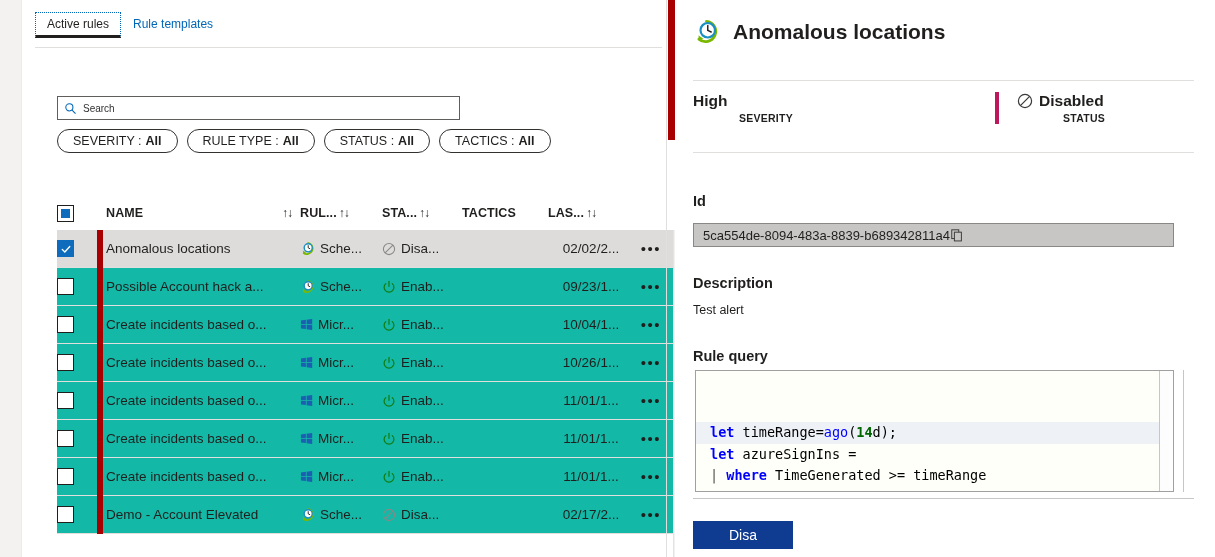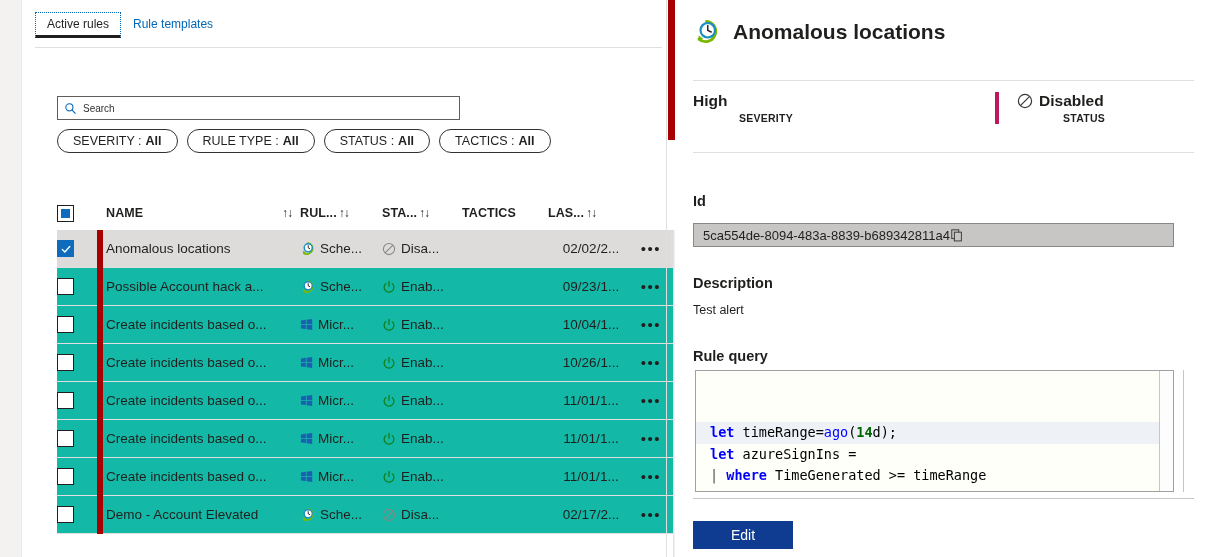--- a/index.html
+++ b/index.html
@@ -579,15 +579,15 @@
           <div class="code-line"><span class="kw">let</span><span> azureSignIns =</span></div>
           <div class="code-line"><span class="pipe">| </span><span class="kw">where</span><span> TimeGenerated &gt;= timeRange</span></div>
           <div class="code-line"><span class="pipe">| </span><span class="kw">where</span><span> SourceSystem == </span><span class="str">"Azure AD"</span></div>
         </div>
       <div class="code-scroll"></div>
     </div>
     <div class="code-box-outer-line"></div>
 
     <div class="panel-hr3"></div>
 
-    <button class="edit-btn">Edit</button>
+    <button class="edit-btn">Disa</button>
   </div>
 </div>
 
 </body></html>

